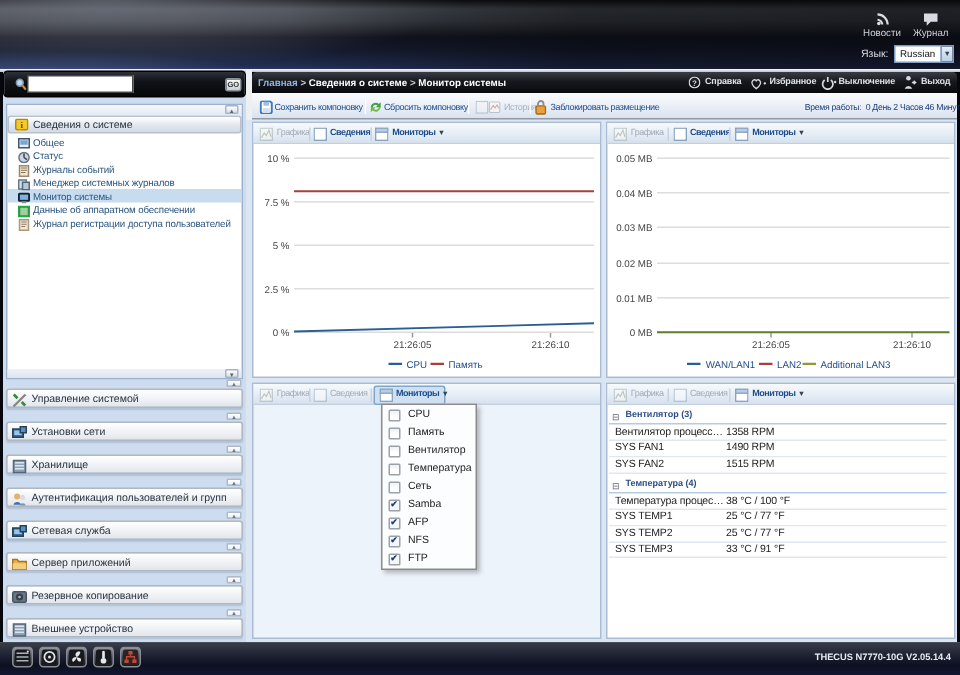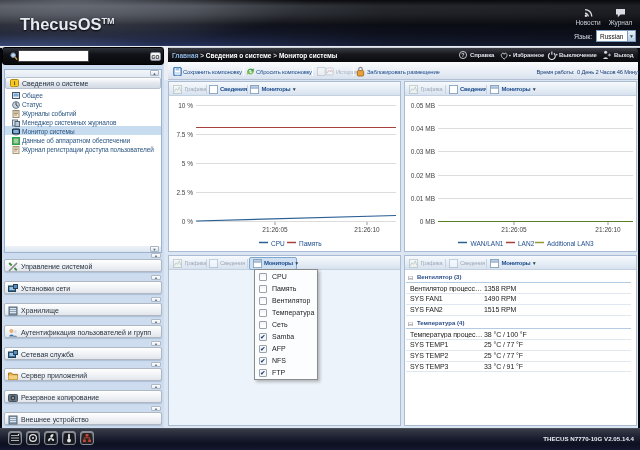--- a/index.html
+++ b/index.html
@@ -89,21 +89,20 @@
 
 #footer { left:0px; top:428px; width:640px; height:22px; background:linear-gradient(#383c47 0%,#1c2031 40%,#0d1020 70%,#141830 100%); border-top:1px solid #4a4f5c; }
 #fver { right:6px; top:434.5px; font-size:6.2px; font-weight:bold; color:#e8ecf2; }
 
 svg { position:absolute; }
 </style></head>
 <body>
 <div id="app">
   <div class="abs" id="header"></div>
   <div class="abs" id="headgloss"></div>
-  <div class="abs" id="logo">ThecusOS<sup>TM</sup></div>
 
   <svg class="abs" style="left:583px;top:7px" width="11" height="11" viewBox="0 0 11 11">
     <g stroke="#d8dce2" fill="none" stroke-width="1.4">
       <path d="M2 6.2 a 3.2 3.2 0 0 1 3.2 3.2"></path>
       <path d="M2 2.6 a 6.8 6.8 0 0 1 6.8 6.8"></path>
     </g>
     <circle cx="2.9" cy="8.7" r="1.2" fill="#d8dce2"></circle>
   </svg>
   <div class="abs hlink" style="left:572px;top:19px;width:32px;">Новости</div>
   <svg class="abs" style="left:615px;top:8px" width="11" height="10" viewBox="0 0 11 10">

